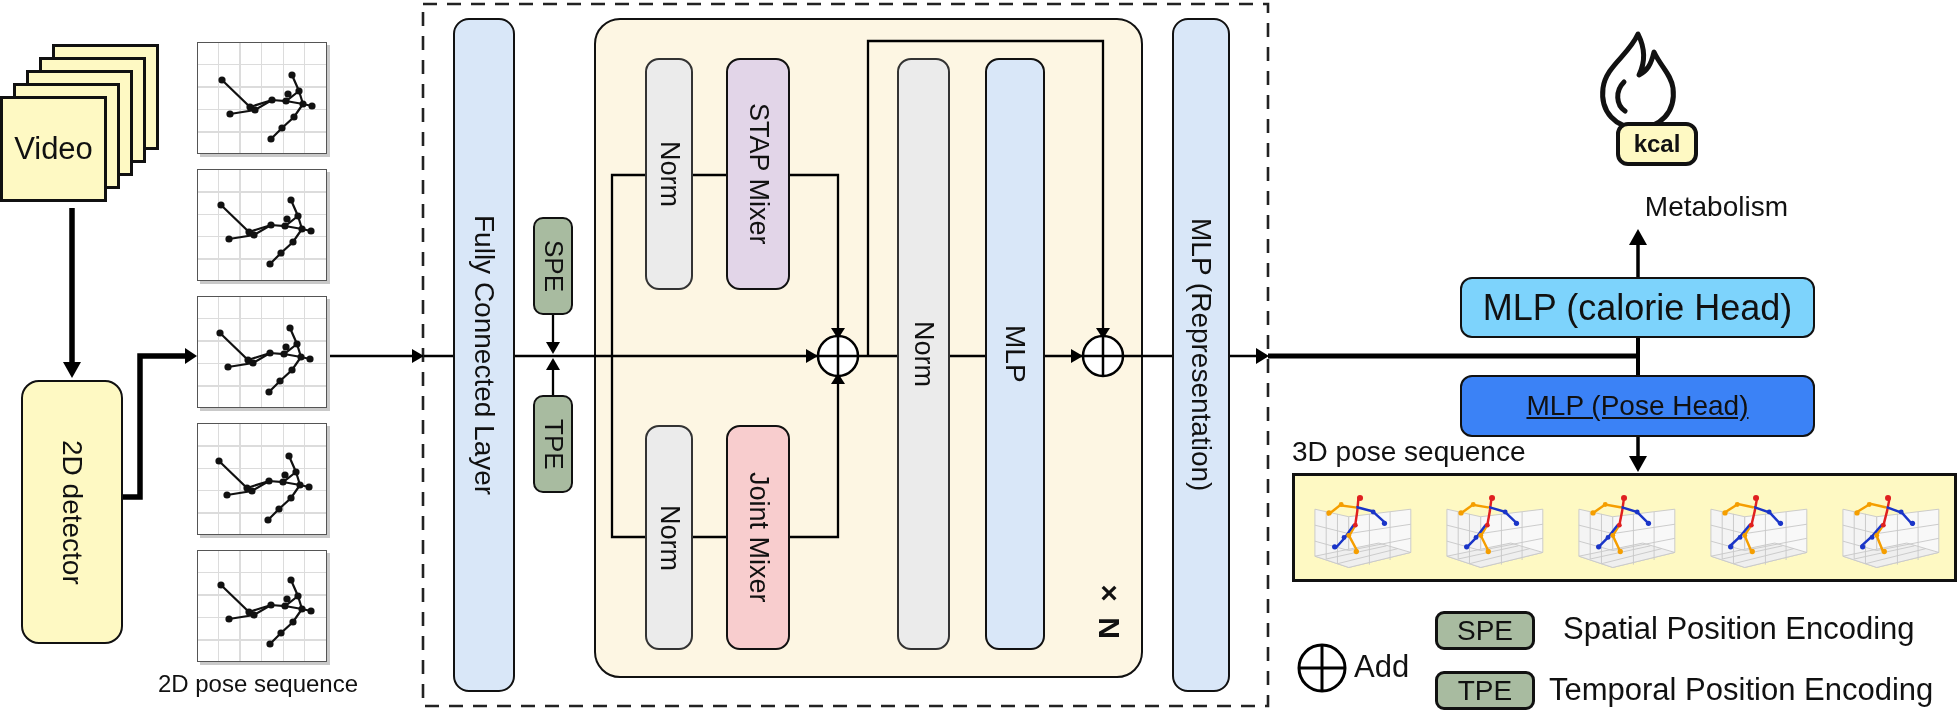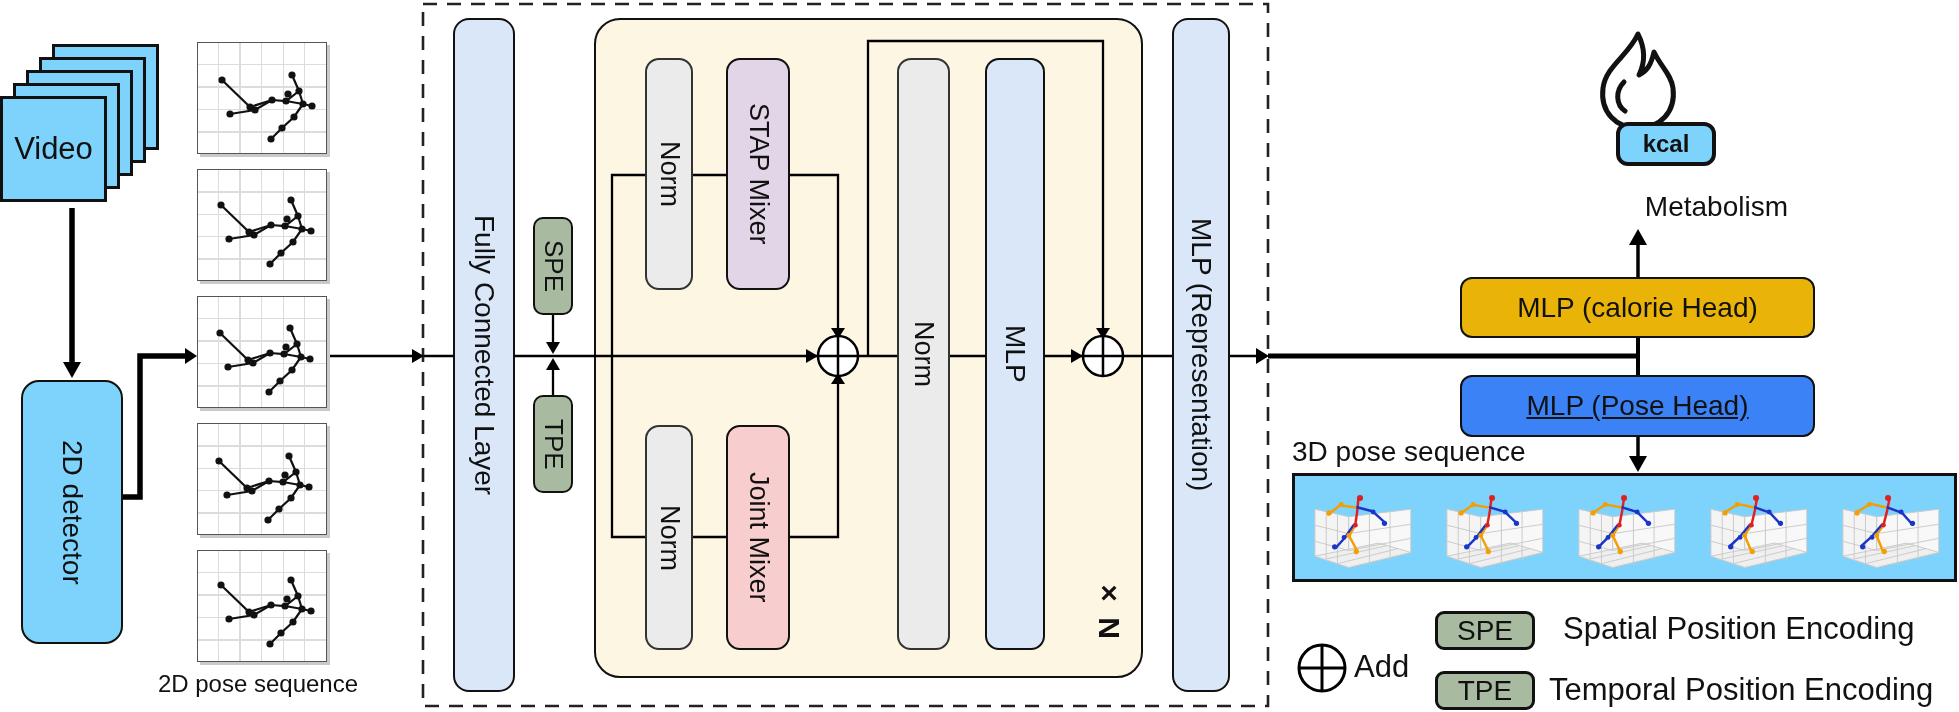--- a/index.html
+++ b/index.html
@@ -1,20 +1,20 @@
 <!DOCTYPE html>
 <html><head>
 <meta charset="utf-8">
 <style>
   html,body{margin:0;padding:0;background:#fff;}
   #stage{position:relative;width:1959px;height:712px;background:#fff;overflow:hidden;
          font-family:"Liberation Sans",sans-serif;color:#111;}
   .abs{position:absolute;}
   .box{position:absolute;display:flex;align-items:center;justify-content:center;
-       box-sizing:border-box;border:2px solid #111;background:#7dd3fc;z-index:3;}
+       box-sizing:border-box;border:2px solid #111;background:#fef9c3;z-index:3;}
   .vtext{writing-mode:vertical-rl;text-orientation:mixed;white-space:nowrap;}
   .bar{border-radius:14px;}
   .lbl{position:absolute;z-index:4;line-height:1.05;}
   .frame2d{position:absolute;left:197px;width:130px;height:112px;background:
      repeating-linear-gradient(to right,transparent 0 20px,#dcdcdc 20px 21.5px),
      repeating-linear-gradient(to bottom,transparent 0 21px,#dcdcdc 21px 22.5px),#fff;
      border:1.5px solid #555;box-shadow:3px 3px 0 #c9c9c9;box-sizing:border-box;z-index:3;}
   .thumb3d{width:133px;height:109px;display:flex;align-items:center;justify-content:center;}
   svg{display:block;}
   #wires{position:absolute;left:0;top:0;z-index:2;}
@@ -289,26 +289,26 @@
   <div class="lbl vtext" style="left:1093px;top:576px;font-size:30px;font-weight:600;">× N</div>
 
   <div class="box vtext bar" style="left:1172px;top:18px;width:58px;height:674px;background:#d9e7f8;font-size:28px;border-radius:16px;">
     <span>MLP (Representation)</span>
   </div>
 
   <svg class="abs" style="left:1568px;top:28px;z-index:3;" width="140" height="125" viewBox="0 0 140 125">
     <path d="M70 6 C60 28 38 38 35 60 C32 84 48 100 70 100 C92 100 108 84 105 60 C103 46 93 39 86 24 C83 37 79 43 71 47 C78 33 76 18 70 6 Z" fill="#fff" stroke="#111" stroke-width="5" stroke-linejoin="round"></path>
     <path d="M56 54 C47 63 48 77 57 83" fill="none" stroke="#111" stroke-width="5" stroke-linecap="round"></path>
   </svg>
-  <div class="box" style="left:1616px;top:122px;width:100px;height:44px;border-width:4px;border-radius:12px;font-weight:bold;font-size:24px;z-index:4;">
+  <div class="box" style="left:1616px;top:122px;width:82px;height:44px;border-width:4px;border-radius:12px;font-weight:bold;font-size:24px;z-index:4;">
     <span>kcal</span>
   </div>
   <div class="lbl" style="left:1488px;top:192px;width:300px;text-align:right;font-size:28px;">Metabolism</div>
 
-  <div class="box" style="left:1460px;top:277px;width:355px;height:61px;background:#eab308;border-width:2.5px;border-radius:12px;font-size:28px;">
+  <div class="box" style="left:1460px;top:277px;width:355px;height:61px;background:#7dd3fc;border-width:2.5px;border-radius:12px;font-size:36px;">
     <span>MLP (calorie Head)</span>
   </div>
   <div class="box" style="left:1460px;top:375px;width:355px;height:62px;background:#3b82f6;border-width:2.5px;border-radius:12px;font-size:28px;text-decoration:underline;">
     <span>MLP (Pose Head)</span>
   </div>
 
   <div class="lbl" style="left:1292px;top:437px;font-size:28px;">3D pose sequence</div>
   <div class="box" style="left:1292px;top:473px;width:665px;height:109px;border-width:3px;justify-content:space-around;">
       <div class="thumb3d">
     <svg width="125" height="100" viewBox="0 0 133 100">

